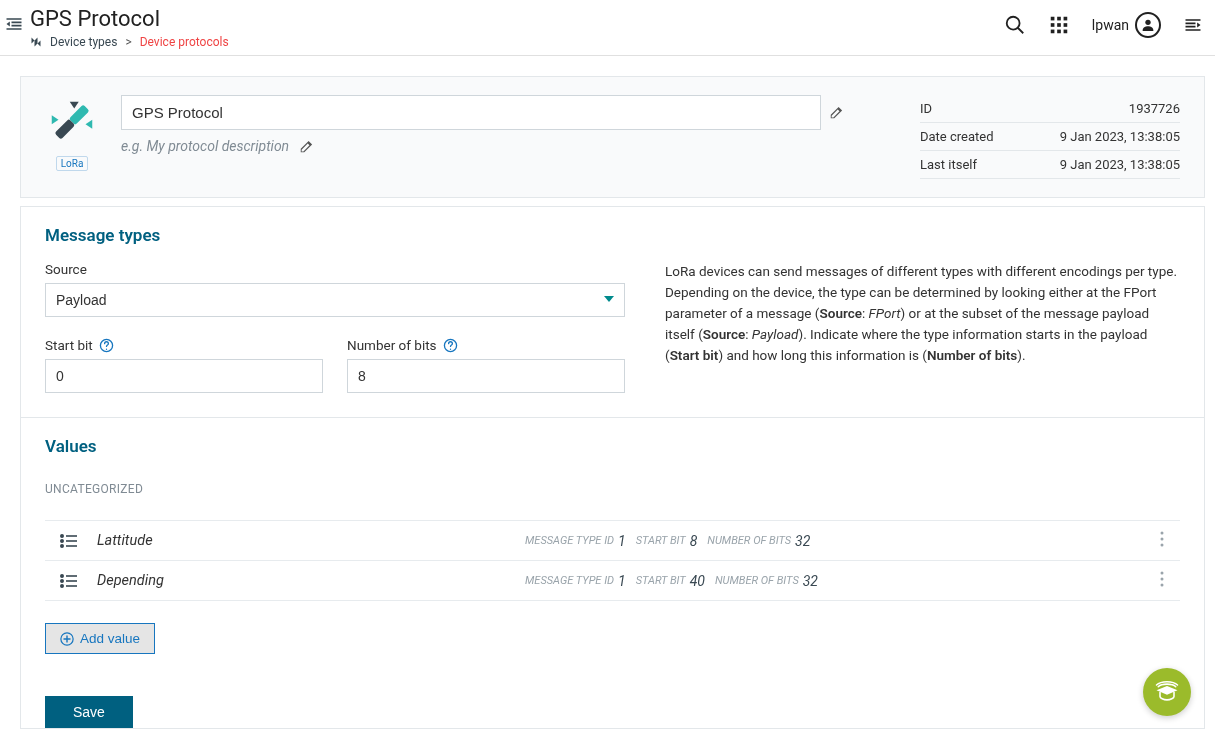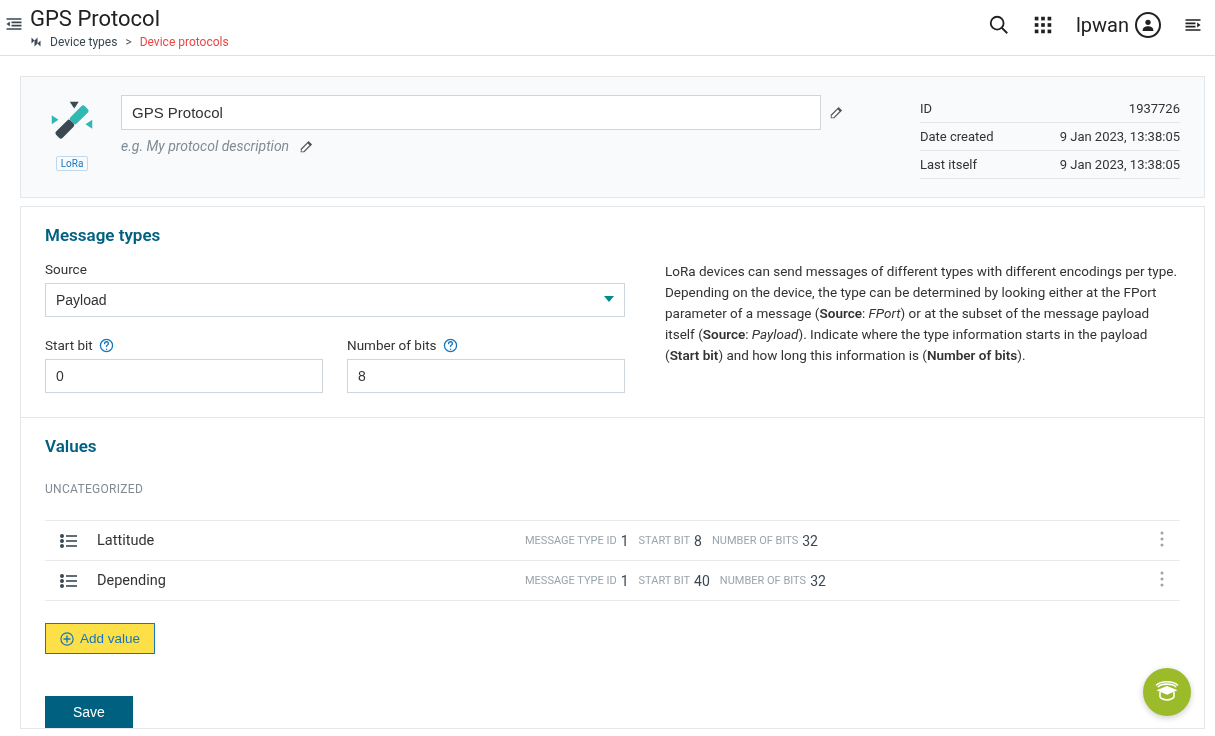--- a/index.html
+++ b/index.html
@@ -10,21 +10,21 @@
 .header-main { flex: 1; }
 .page-title { font-size: 22px; font-weight: 400; color: #212121; }
 .breadcrumb { font-size: 12px; margin-top: 4px; color: #394852; display: flex; align-items: center; gap: 8px; }
 .bc-icon { display: inline-block; width: 12px; height: 12px; }
 .bc-sep { color: #555; }
 .bc-link { color: #ef4444; cursor: pointer; }
 
 .header-right { display: flex; align-items: center; gap: 22px; margin-top: 6px; }
 .top-icon { width: 22px; height: 22px; color: #212121; cursor: pointer; }
 .user-block { display: flex; align-items: center; gap: 6px; cursor: pointer; }
-.user-name { font-size: 20px; color: #212121; }
+.user-name { font-size: 14px; color: #212121; }
 .user-avatar { width: 26px; height: 26px; border: 2px solid #212121; border-radius: 50%; display: flex; align-items: center; justify-content: center; }
 .user-avatar svg { width: 16px; height: 16px; }
 
 .content { padding: 20px 10px 20px 20px; }
 
 .card { background: #f9fafb; border: 1px solid #e3e7ea; padding: 18px 24px; margin-bottom: 8px; }
 
 .hero { display: flex; gap: 22px; }
 .hero-left { width: 54px; text-align: center; }
 .hero-icon { width: 50px; height: 50px; }
@@ -52,28 +52,28 @@
 .select-box { position: relative; }
 .select-input { width: 100%; border: 1px solid #cfd6db; padding: 8px 10px; font-size: 14px; color: #333; background: #fff; cursor: pointer; appearance:none; }
 .select-caret { position: absolute; right: 10px; top: 50%; transform: translateY(-50%); color: #008a8c; pointer-events:none;}
 .row-2 { display: flex; gap: 24px; margin-top: 20px; }
 .row-2 > div { flex: 1; }
 .num-input { width: 100%; border: 1px solid #cfd6db; padding: 8px 10px; font-size: 14px; color: #333; background: #fff; }
 .help-icon { width: 15px; height: 15px; color: #1776BF; }
 
 .values-body { padding: 8px 24px 24px; }
 .group-label { font-size: 12px; letter-spacing: .3px; color: #808b94; margin: 6px 0 25px; }
-.val-row { display: flex; align-items: center; border-top: 1px solid #e7ebee; border-bottom: 1px solid #e7ebee; padding: 10px 4px; margin-top: -1px; cursor: pointer; }
+.val-row { display: flex; align-items: center; border-top: 1px solid #e7ebee; border-bottom: 1px solid #e7ebee; padding: 10px 4px; margin-top: -1px; cursor: pointer; font-style: italic; }
 .val-icon { width: 20px; height: 16px; margin: 0 18px 0 10px; color: #394852; }
 .val-name { flex: 0 0 420px; font-size: 14.5px; color: #333; }
 .val-attr-label { font-size: 11px; color: #9aa4ab; margin-left: 8px; }
 .val-attr-val { font-size: 14px; color: #394852; margin-left: 4px; margin-right: 2px; }
 .val-menu { margin-left: auto; color: #9aa4ab; padding: 0 12px; cursor: pointer; }
 
-.add-btn { display: inline-flex; align-items: center; gap: 6px; border: 1px solid #1776BF; color: #1776BF; background: #fde047; padding: 7px 14px; font-size: 13.5px; margin-top: 22px; cursor: pointer; }
+.add-btn { display: inline-flex; align-items: center; gap: 6px; border: 1px solid #1776BF; color: #1776BF; background: #e5e5e5; padding: 7px 14px; font-size: 13.5px; margin-top: 22px; cursor: pointer; }
 .add-btn svg { width: 14px; height: 14px; }
 
 .save-btn { background: #006080; color: #fff; border: none; padding: 8px 28px; font-size: 14px; margin: 18px 0 0 24px; cursor: pointer; }
 
 .fab { position: fixed; right: 24px; bottom: 20px; width: 48px; height: 48px; border-radius: 50%; background: #9bbb2b; display: flex; align-items: center; justify-content: center; cursor: pointer; color: #fff; box-shadow: 0 2px 6px rgba(0,0,0,.2); }
 .fab svg { width: 28px; height: 28px; }
 
 select.select-input { -webkit-appearance:none; -moz-appearance:none; }
 </style>
 </head>

